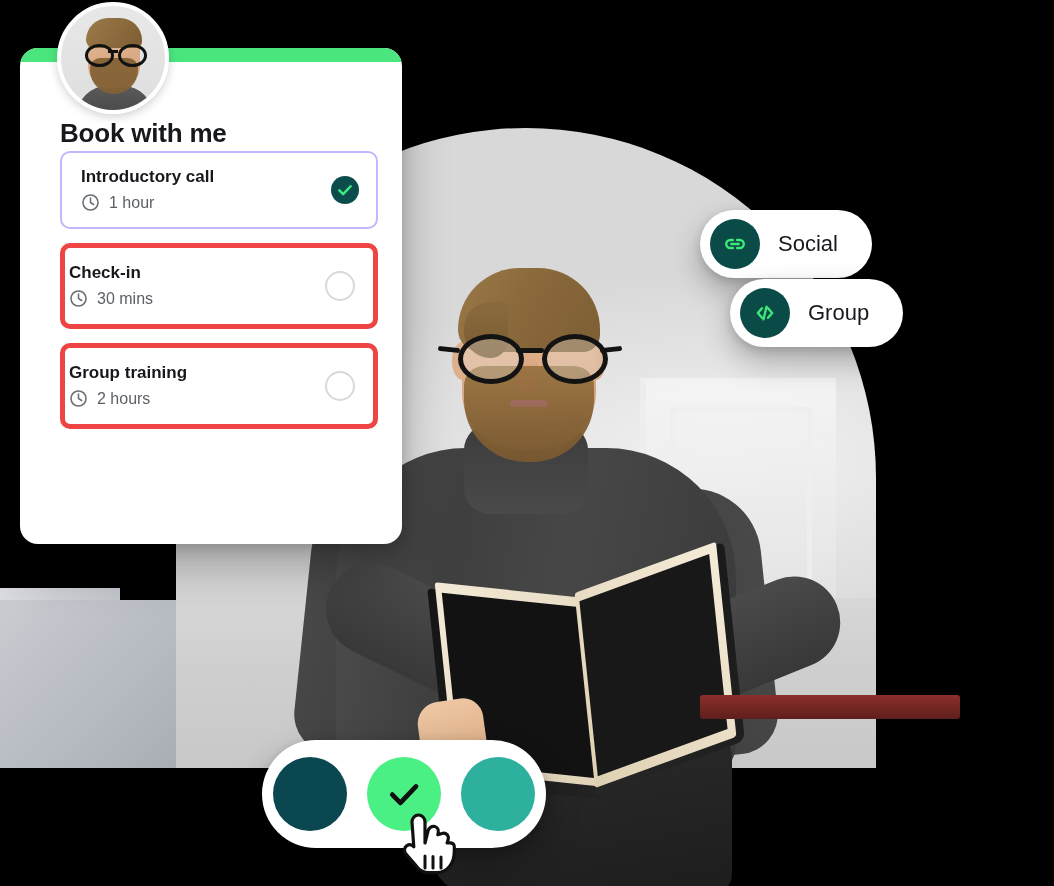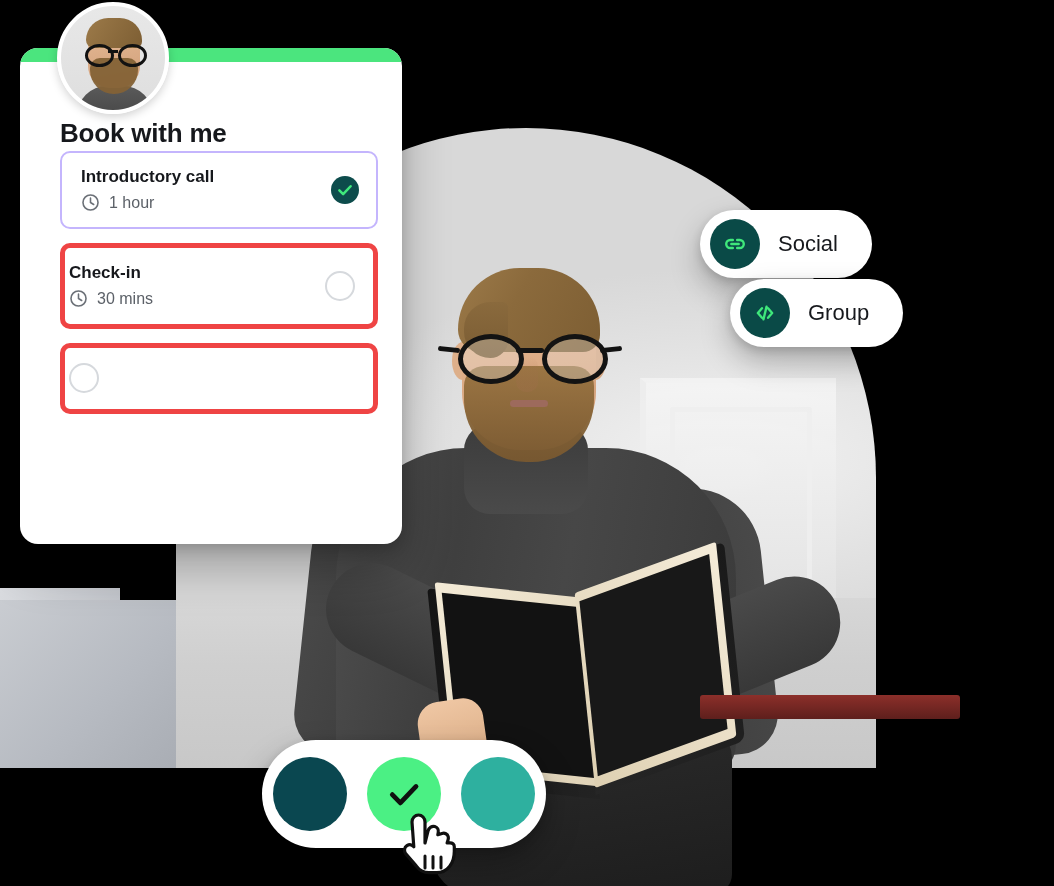--- a/index.html
+++ b/index.html
@@ -332,20 +332,30 @@
                 <circle cx="12" cy="12" r="9.5" fill="none" stroke="#6b7077" stroke-width="2"></circle>
                 <path d="M12 6.5V12l4 2.5" fill="none" stroke="#6b7077" stroke-width="2" stroke-linecap="round"></path>
               </svg>
               <span>30 mins</span>
             </div>
           </div>
           <div class="radio"></div>
         </div>
 
         <div class="appt">
+          <div>
+            <div class="appt-name">Group training</div>
+            <div class="appt-dur">
+              <svg class="clock" viewBox="0 0 24 24">
+                <circle cx="12" cy="12" r="9.5" fill="none" stroke="#6b7077" stroke-width="2"></circle>
+                <path d="M12 6.5V12l4 2.5" fill="none" stroke="#6b7077" stroke-width="2" stroke-linecap="round"></path>
+              </svg>
+              <span>2 hours</span>
+            </div>
+          </div>
           <div class="radio"></div>
         </div>
 
       </div>
     </div>
   </div>
 
   <div class="avatar">
     <div class="av-torso"></div>
     <div class="av-head"></div>

